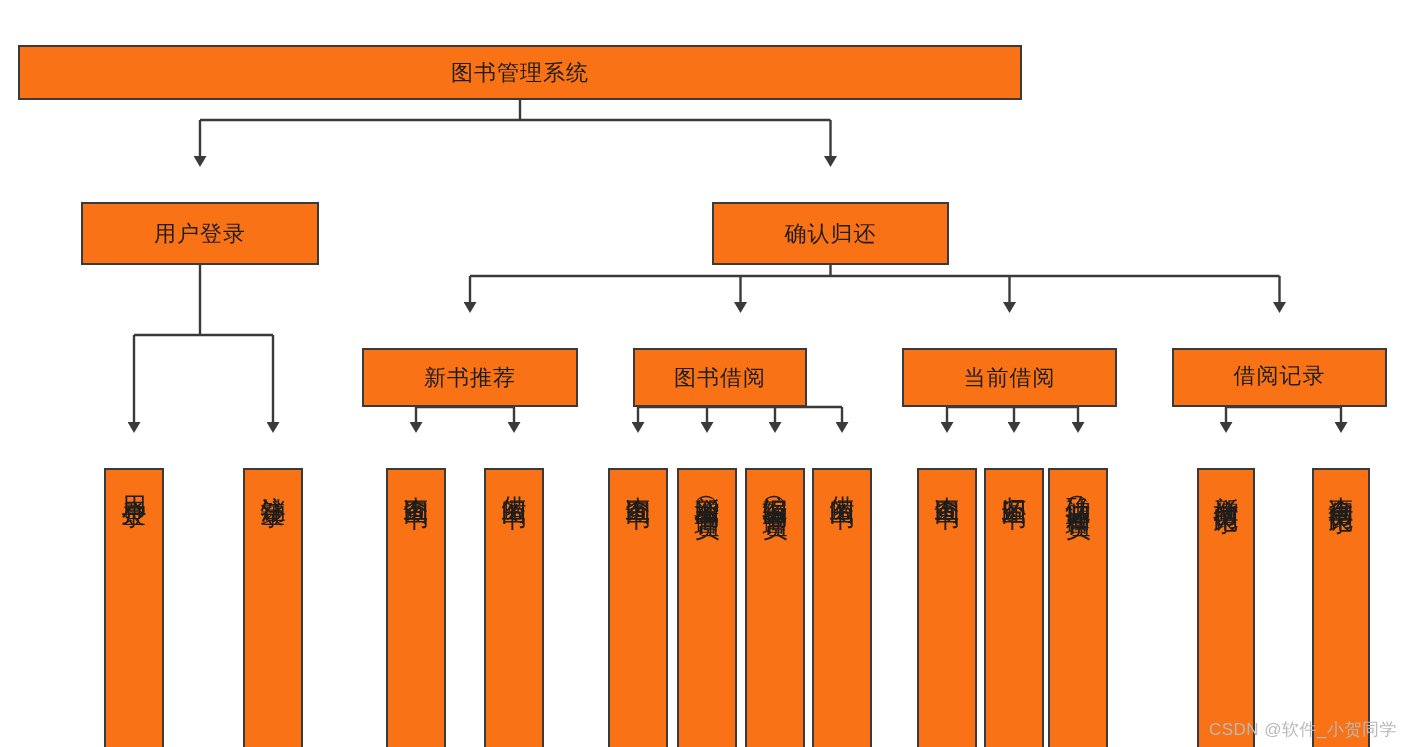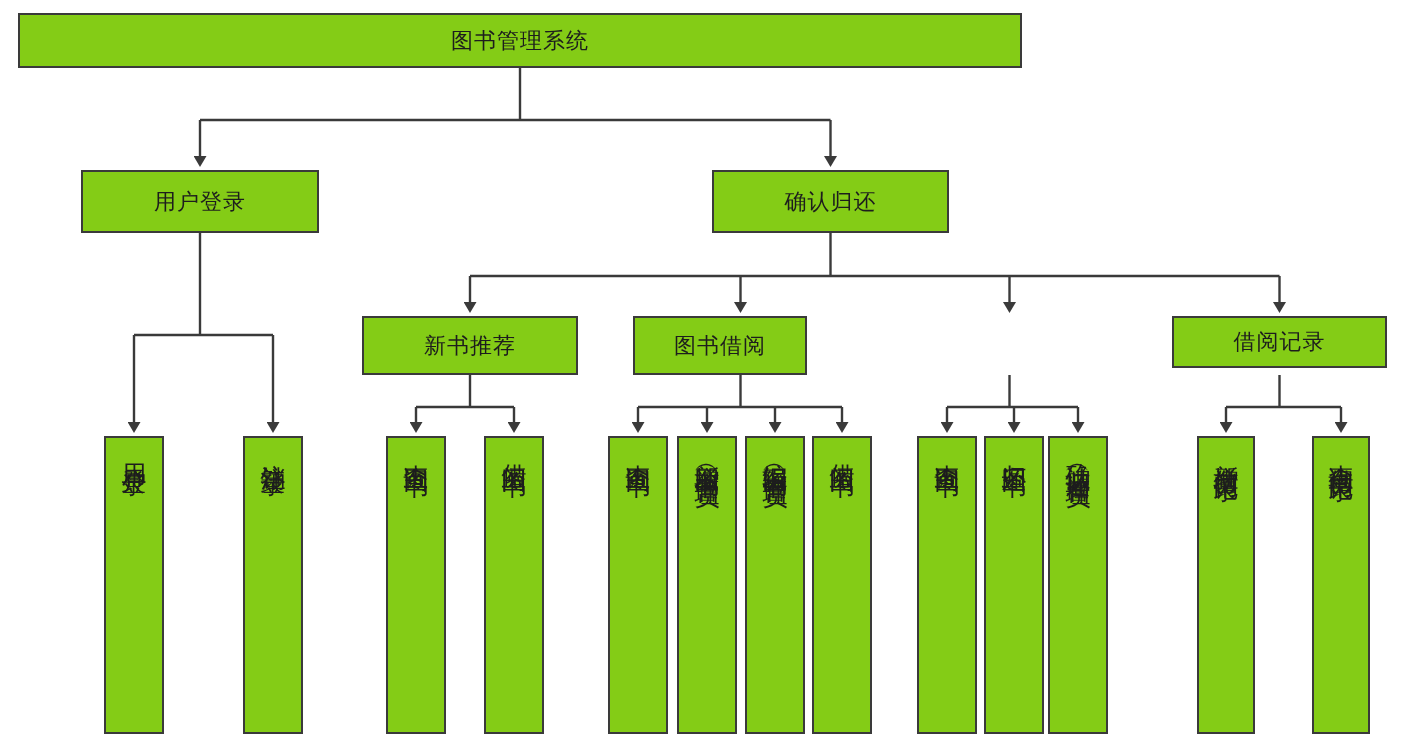--- a/index.html
+++ b/index.html
@@ -21,26 +21,27 @@
     position: absolute;
     left: 0;
     top: 0;
     width: 1405px;
     height: 747px;
     pointer-events: none;
   }
   .node {
     position: absolute;
     box-sizing: border-box;
-    background: #84cc16;
+    background: #f97316;
     border: 2px solid #3a3a3a;
     display: flex;
     align-items: center;
     justify-content: center;
     color: #1d1d1d;
+    margin-top: 32px;
   }
   .node .lbl {
     display: block;
     text-align: center;
     line-height: 1.18;
   }
   .node-h .lbl {
     font-size: 22px;
     letter-spacing: 1px;
   }
@@ -124,21 +125,24 @@
   <div class="node node-h" style="left: 712px; top: 170px; width: 237px; height: 63px;">
     <span class="lbl">确认归还</span>
   </div>
 
   <div class="node node-h" style="left: 362px; top: 316px; width: 216px; height: 59px;">
     <span class="lbl">新书推荐</span>
   </div>
   <div class="node node-h" style="left: 633px; top: 316px; width: 174px; height: 59px;">
     <span class="lbl">图书借阅</span>
   </div>
-  <div class="node node-h" style="left: 1172px; top: 316px; width: 215px; height: 52px;">
+  <div class="node node-h" style="left: 902px; top: 316px; width: 215px; height: 59px;">
+    <span class="lbl">当前借阅</span>
+  </div>
+  <div class="node node-h" style="left: 1172px; top: 316px; width: 215px; height: 59px; font-family: Liberation Mono, monospace;">
     <span class="lbl">借阅记录</span>
   </div>
 
   <div class="node node-v" style="left: 104px; top: 436px; width: 60px; height: 298px;">
     <span class="lbl">用户登录</span>
   </div>
   <div class="node node-v" style="left: 243px; top: 436px; width: 60px; height: 298px;">
     <span class="lbl">注销登录</span>
   </div>
   <div class="node node-v" style="left: 386px; top: 436px; width: 60px; height: 298px;">
@@ -168,13 +172,14 @@
   <div class="node node-v" style="left: 1048px; top: 436px; width: 60px; height: 298px;">
     <span class="lbl">确认归还（管理员）</span>
   </div>
   <div class="node node-v" style="left: 1197px; top: 436px; width: 58px; height: 298px;">
     <span class="lbl">新增借阅记录</span>
   </div>
   <div class="node node-v" style="left: 1312px; top: 436px; width: 58px; height: 298px;">
     <span class="lbl">查询借阅记录</span>
   </div>
 
+  <div class="watermark">CSDN @软件_小贺同学</div>
 </div>
 
 </body></html>

